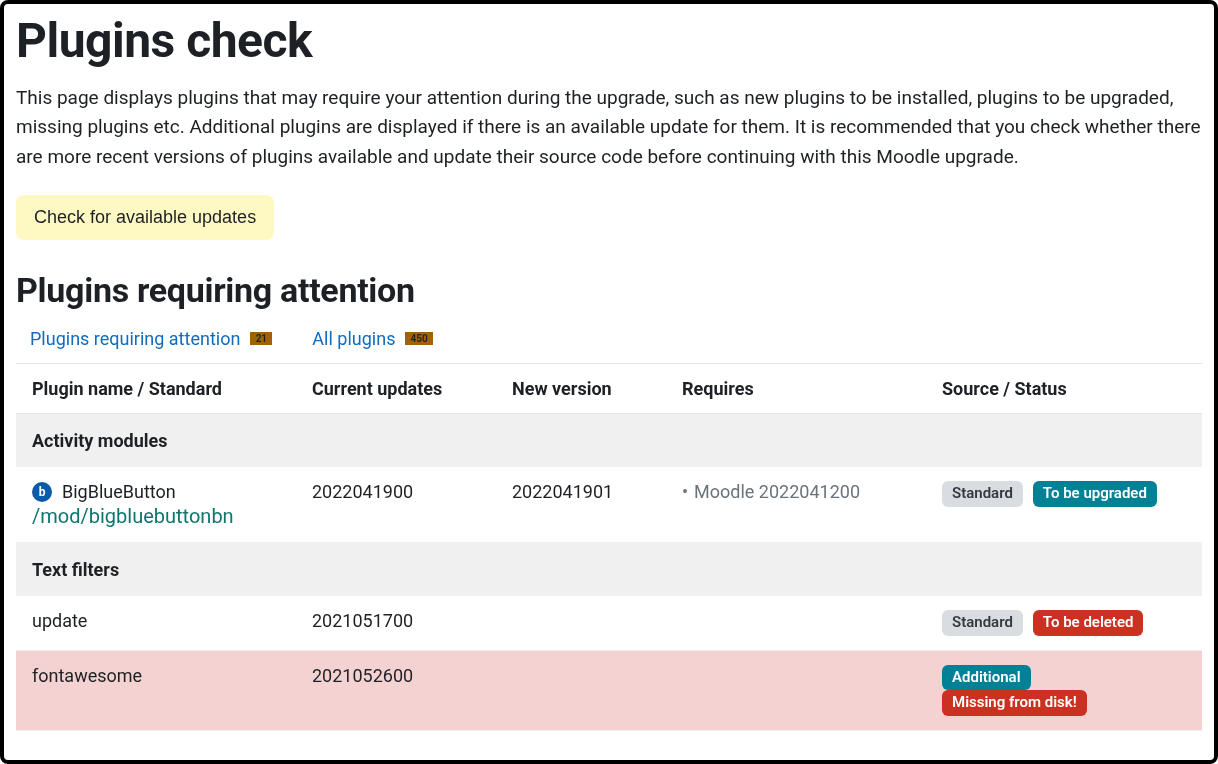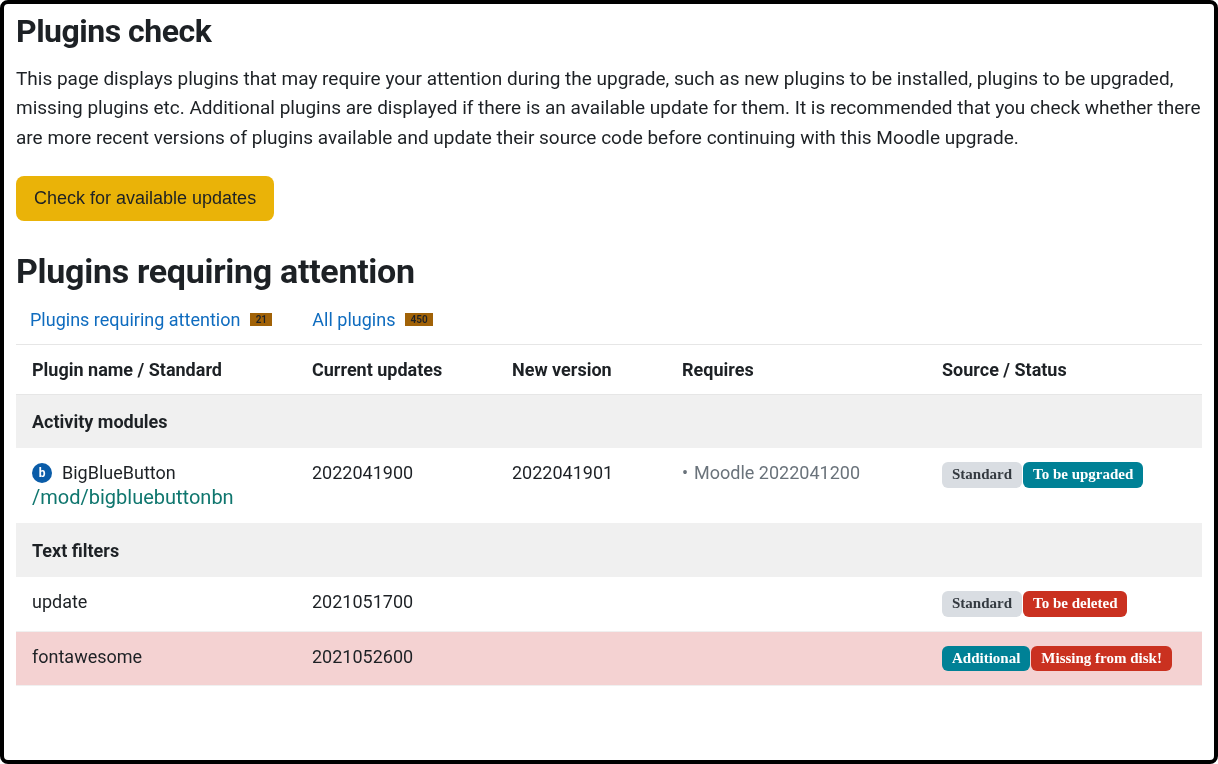--- a/index.html
+++ b/index.html
@@ -12,34 +12,34 @@
   }
   .frame {
     width: 1218px;
     height: 764px;
     border: 4px solid #000;
     border-radius: 8px;
     padding: 8px 12px 0 12px;
     overflow: hidden;
   }
   h1.page-title {
-    font-size: 32px;
+    font-size: 48px;
     font-weight: 700;
     margin: 0 0 14px 0;
     letter-spacing: -0.5px;
   }
   p.intro {
     font-size: 19px;
     line-height: 1.55;
     margin: 0 0 24px 0;
     color: #1d2125;
   }
   .btn-secondary {
     display: inline-block;
-    background: #eab308;
+    background: #fef9c3;
     border: none;
     border-radius: 8px;
     padding: 12px 18px;
     font-size: 18px;
     color: #1d2125;
     cursor: pointer;
   }
   h2.section-title {
     font-size: 34px;
     font-weight: 700;
@@ -127,23 +127,22 @@
     margin-right: 6px;
   }
   .pill {
     display: inline-block;
     border-radius: 6px;
     padding: 3px 10px;
     font-size: 15px;
     font-weight: 600;
     color: #fff;
     line-height: 1.3;
-    margin-right: 1px;
+    margin-right: 10px;
     white-space: nowrap;
-    font-family: Liberation Serif, serif;
   }
   .pill-standard { background: #d9dde2; color: #343a40; }
   .pill-upgrade  { background: #008196; }
   .pill-delete   { background: #ca3120; }
   .pill-additional { background: #008196; }
   .pill-missing  { background: #ca3120; }
   .col-name   { width: 280px; }
   .col-cur    { width: 200px; }
   .col-new    { width: 170px; }
   .col-req    { width: 260px; }

